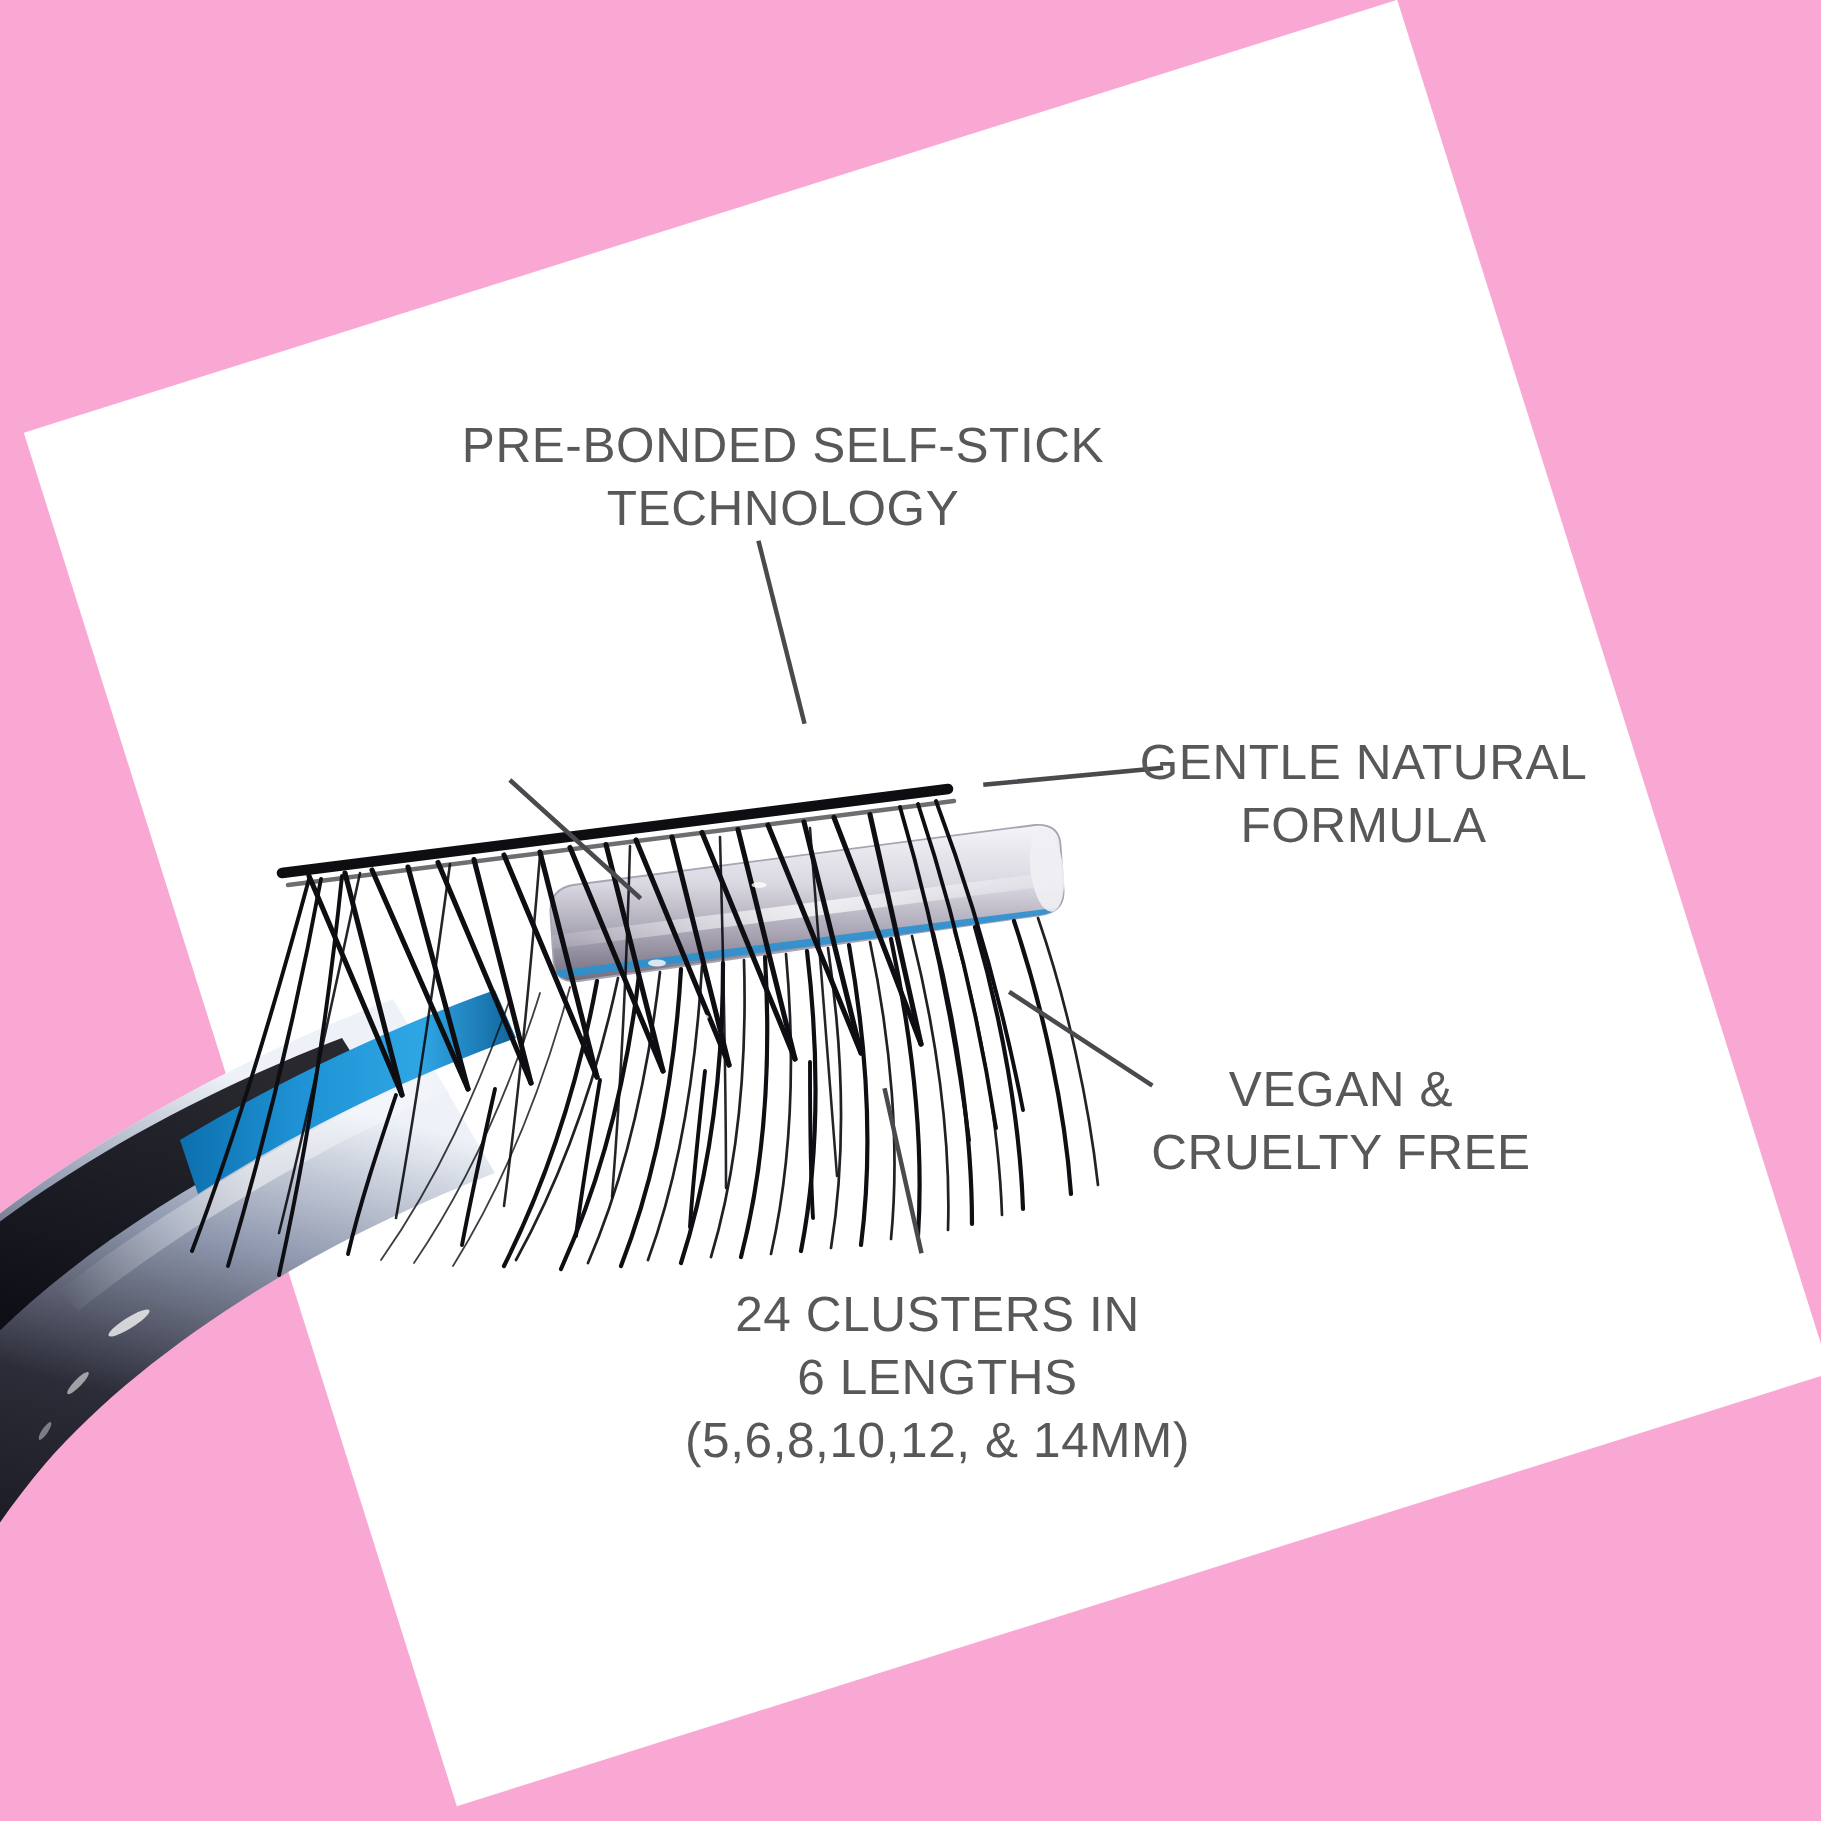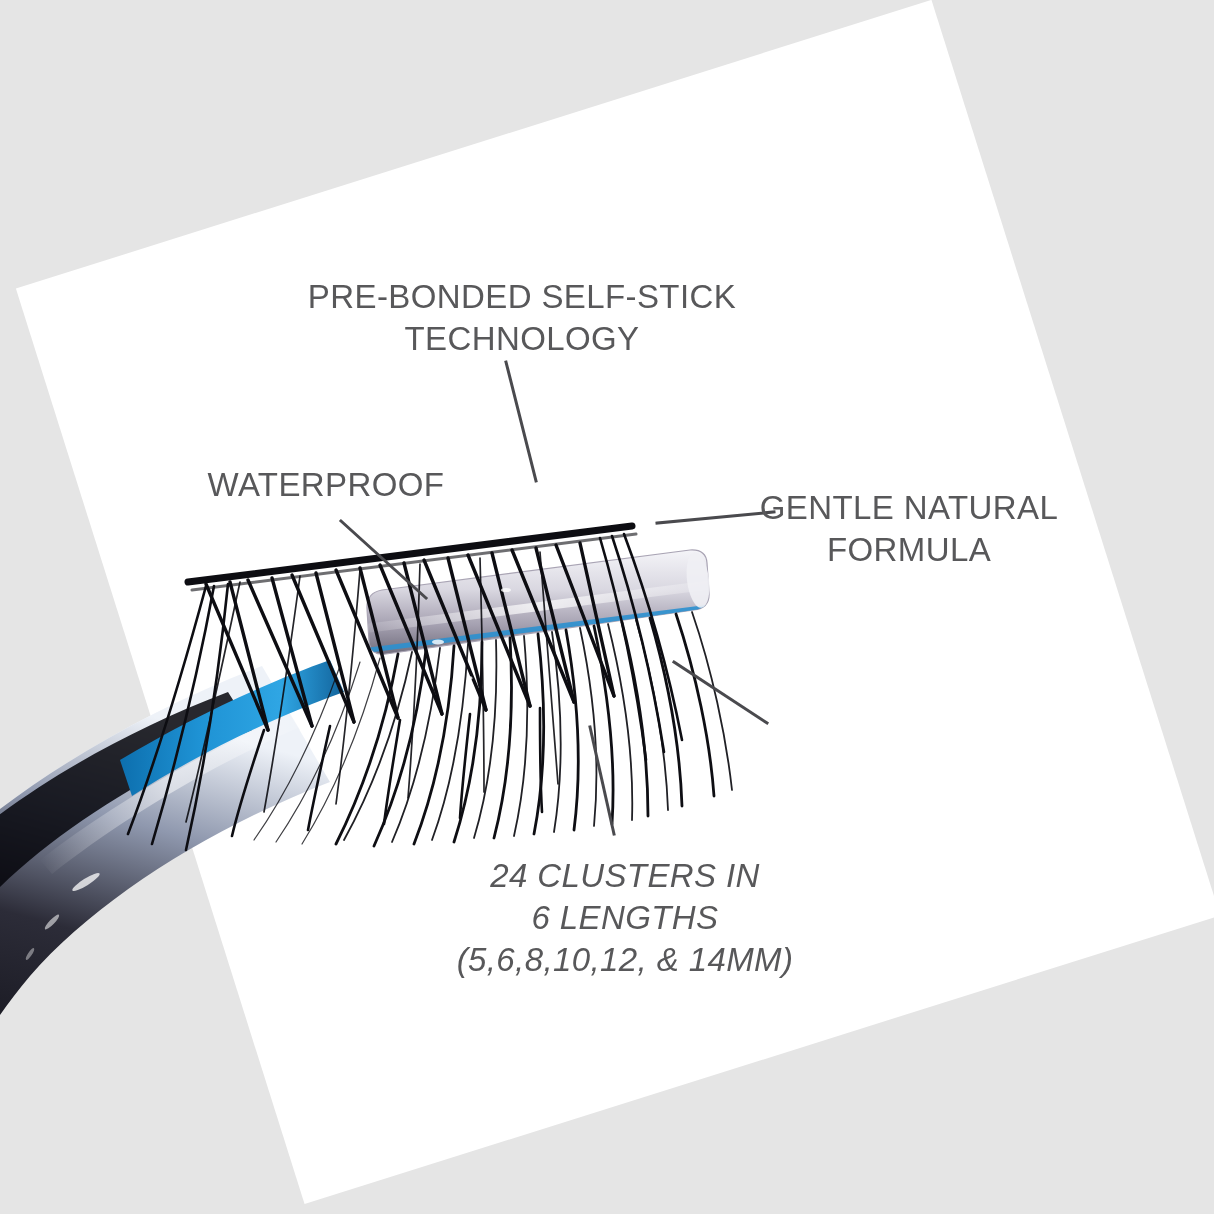--- a/index.html
+++ b/index.html
@@ -71,21 +71,21 @@
   }
   #label-prebonded { left: 296px; top: 276px; width: 452px; }
   #label-waterproof { left: 176px; top: 464px; width: 300px; }
   #label-gentle { left: 748px; top: 455px; width: 322px; }
   #label-vegan { left: 738px; top: 705px; width: 312px; }
   #label-clusters { left: 440px; top: 855px; width: 370px; }
 </style>
 </head>
 <body>
 
-<div id="stage" style="background: #e5e5e5;">
+<div id="stage" style="background: #f9a8d4;">
 
   <div id="card-layer">
     <div id="card" style="background: rgb(255, 255, 255); transform: rotate(-17.5deg);"></div>
   </div>
 
   <div id="product">
     <svg viewBox="0 0 760 680" xmlns="http://www.w3.org/2000/svg">
       <defs>
         <linearGradient id="gWandBody" x1="0" y1="1" x2="0.25" y2="0">
           <stop offset="0" stop-color="#05050a"></stop>
@@ -266,23 +266,24 @@
           <line x1="657" y1="523" x2="774" y2="512"></line>
           <line x1="674" y1="662" x2="767" y2="723"></line>
           <line x1="590" y1="727" x2="614" y2="834"></line>
         </g>
     </svg>
   </div>
 
   <div class="label" id="label-prebonded" style="color: rgb(88, 88, 90);">PRE-BONDED SELF-STICK
 TECHNOLOGY</div>
 
-  <div class="label" id="label-waterproof" style="color: rgb(88, 88, 90);">WATERPROOF</div>
 
   <div class="label" id="label-gentle" style="color: rgb(88, 88, 90); margin-top: 32px;">GENTLE NATURAL
 FORMULA</div>
 
-
-  <div class="label" id="label-clusters" style="color: rgb(88, 88, 90); font-style: italic;">24 CLUSTERS IN
+  <div class="label" id="label-vegan" style="color: rgb(88, 88, 90);">VEGAN &amp;
+CRUELTY FREE</div>
+
+  <div class="label" id="label-clusters" style="color: rgb(88, 88, 90);">24 CLUSTERS IN
 6 LENGTHS
 (5,6,8,10,12, &amp; 14MM)</div>
 
 </div>
 
 </body></html>

